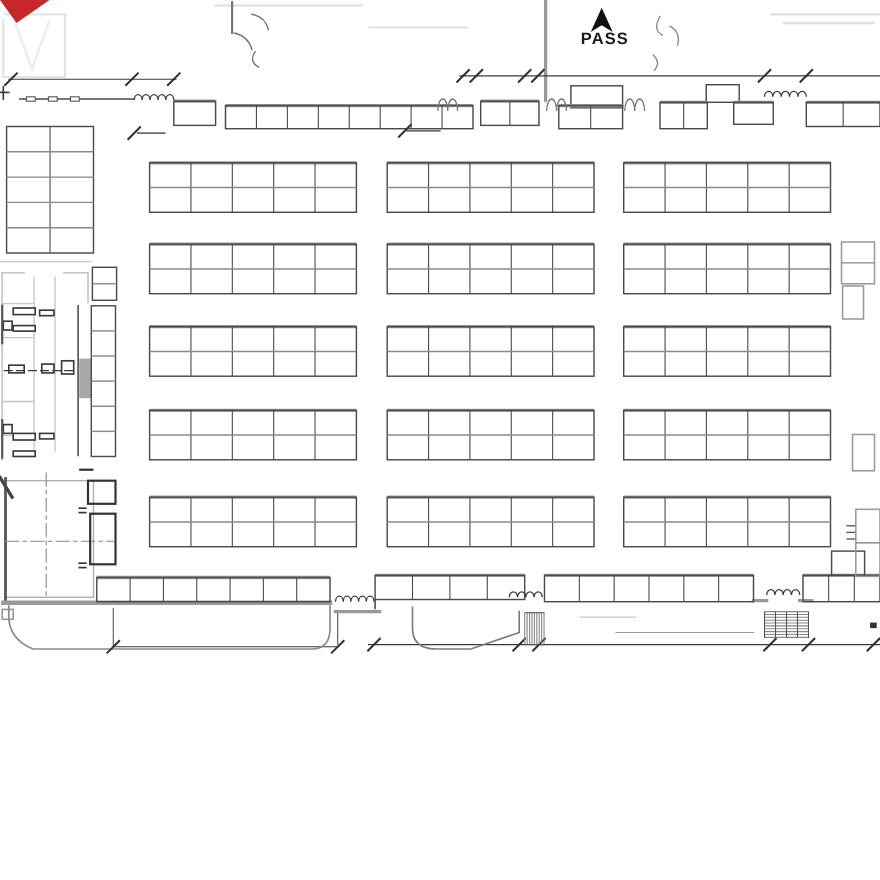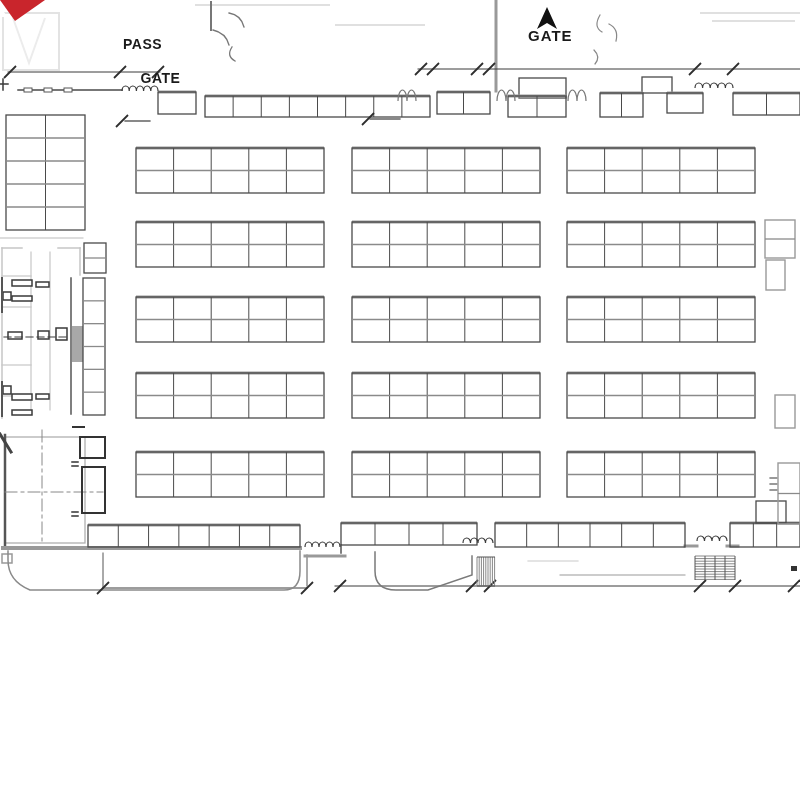--- a/index.html
+++ b/index.html
@@ -437,16 +437,14 @@
       </g>
 
     <g>
       <polygon points="0,0 45,0 15,21" fill="#c9252c"></polygon>
       <polygon points="0,5 7,17 0,17" fill="#ffffff"></polygon>
     </g>
 
     <polygon points="547,7 537,29 547,23 557,29" fill="#111"></polygon>
   </svg>
 
-  <div class="plan-label pass-gate"><span>PASS</span><br>
-    <span>GATE</span></div>
-  <div class="plan-label east-label">GATE</div>
+  <div class="plan-label east-label">PASS</div>
 </div>
 
 </body></html>

